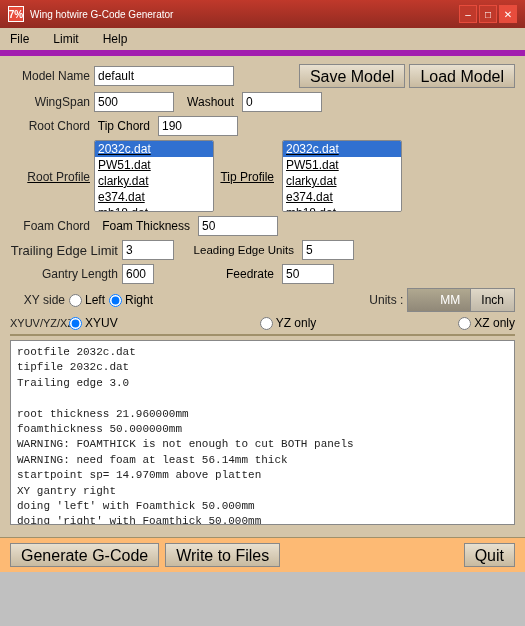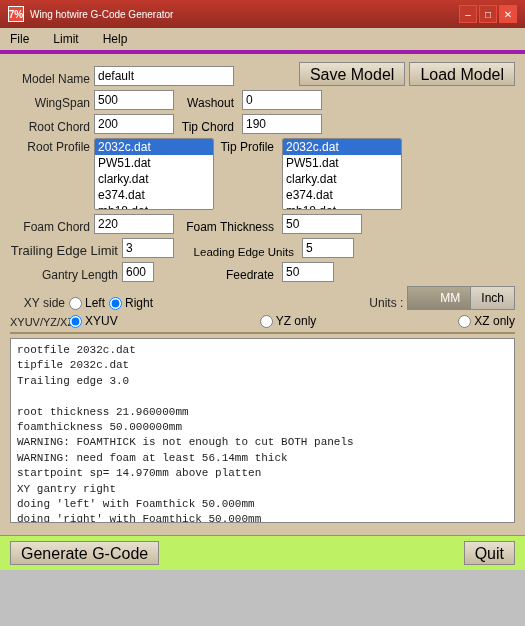--- a/index.html
+++ b/index.html
@@ -55,37 +55,37 @@
       cursor: pointer;
       display: flex;
       align-items: center;
       justify-content: center;
     }
     .title-btn.close-btn {
       background: #e74c3c;
     }
     .menu-bar {
       background: #d4c5a9;
-      border-bottom: 4px solid #a21caf;
+      border-bottom: 6px solid #a21caf;
       padding: 2px 4px;
       display: flex;
       gap: 12px;
     }
     .menu-item {
       padding: 2px 6px;
       cursor: pointer;
       font-size: 12px;
     }
     .main-content {
       background: #d4c5a9;
       padding: 8px 10px;
     }
     .form-row {
       display: flex;
-      align-items: flex-end;
+      align-items: center;
       margin-bottom: 4px;
       gap: 4px;
     }
     .input-field {
       border: 1px solid #888;
       background: white;
       height: 20px;
       padding: 1px 3px;
       font-size: 12px;
     }
@@ -130,21 +130,21 @@
       margin: 4px 0;
       height: 185px;
       overflow-y: scroll;
       padding: 4px 6px;
       font-family: 'Courier New', monospace;
       font-size: 11px;
       line-height: 1.4;
       color: #222;
     }
     .bottom-bar {
-      background: #bef264;
+      background: #fdba74;
       border-top: 1px solid #a0906a;
       padding: 5px 10px;
       display: flex;
       justify-content: space-between;
       align-items: center;
     }
     .bottom-left {
       display: flex;
       gap: 6px;
     }
@@ -206,26 +206,25 @@
 
   <div class="form-row">
     <span class="row-label" style="width:80px;">WingSpan</span>
     <input class="input-field" style="width: 80px;" type="text" value="500">
     <span style="width:60px; text-align:right; padding-right:4px;">Washout</span>
     <input class="input-field" style="width: 80px;" type="text" value="0">
   </div>
 
   <div class="form-row">
     <span class="row-label" style="width:80px;">Root Chord</span>
-    <input class="input-field" style="width: 80px;" type="text" value="200">
     <span style="width:60px; text-align:right; padding-right:4px;">Tip Chord</span>
     <input class="input-field" style="width: 80px;" type="text" value="190">
   </div>
 
-  <div class="form-row" style="align-items:flex-start;">
+  <div class="form-row" style="align-items:center;text-decoration:underline;">
     <span class="row-label" style="width:80px; padding-top:2px;">Root Profile</span>
     <div style="display:flex; flex-direction:column; gap:0;">
       <select class="listbox" size="5">
         <option selected="">2032c.dat</option>
         <option>PW51.dat</option>
         <option>clarky.dat</option>
         <option>e374.dat</option>
         <option>mh18.dat</option>
       </select>
     </div>
@@ -236,21 +235,20 @@
         <option>PW51.dat</option>
         <option>clarky.dat</option>
         <option>e374.dat</option>
         <option>mh18.dat</option>
       </select>
     </div>
   </div>
 
   <div class="form-row">
     <span class="row-label" style="width:80px;">Foam Chord</span>
-    <input class="input-field" style="width: 80px;" type="text" value="220">
     <span style="width:100px; text-align:right; padding-right:4px;">Foam Thickness</span>
     <input class="input-field" style="width: 80px;" type="text" value="50">
   </div>
 
   <div class="form-row">
     <span class="row-label" style="width:108px; font-size:13px;">Trailing Edge Limit</span>
     <input class="input-field" style="width: 52px;" type="text" value="3">
     <span style="width:120px; text-align:right; padding-right:4px; font-size:11.5px;">Leading Edge Units</span>
     <input class="input-field" style="width: 52px;" type="text" value="5">
   </div>
@@ -299,15 +297,16 @@
   </div>
 
   <div class="section-divider"></div>
   <div class="output-area" id="output-area"><div>rootfile  2032c.dat</div><div>tipfile   2032c.dat</div><div>    Trailing edge 3.0</div><br><div>    root thickness 21.960000mm</div><div>    foamthickness 50.000000mm</div><div>WARNING: FOAMTHICK is not enough to cut BOTH panels</div><div>WARNING: need foam at least 56.14mm thick</div><div>    startpoint sp= 14.970mm above platten</div><div>XY gantry right</div><div>    doing 'left' with Foamthick 50.000mm</div><div>    doing 'right' with Foamthick 50.000mm</div></div>
 
 </div>
 
 <div class="bottom-bar">
   <div class="bottom-left">
     <button class="btn">Generate G-Code</button>
+    <button class="btn">Write to Files</button>
   </div>
   <button class="btn">Quit</button>
 </div>
 
 </body></html>

